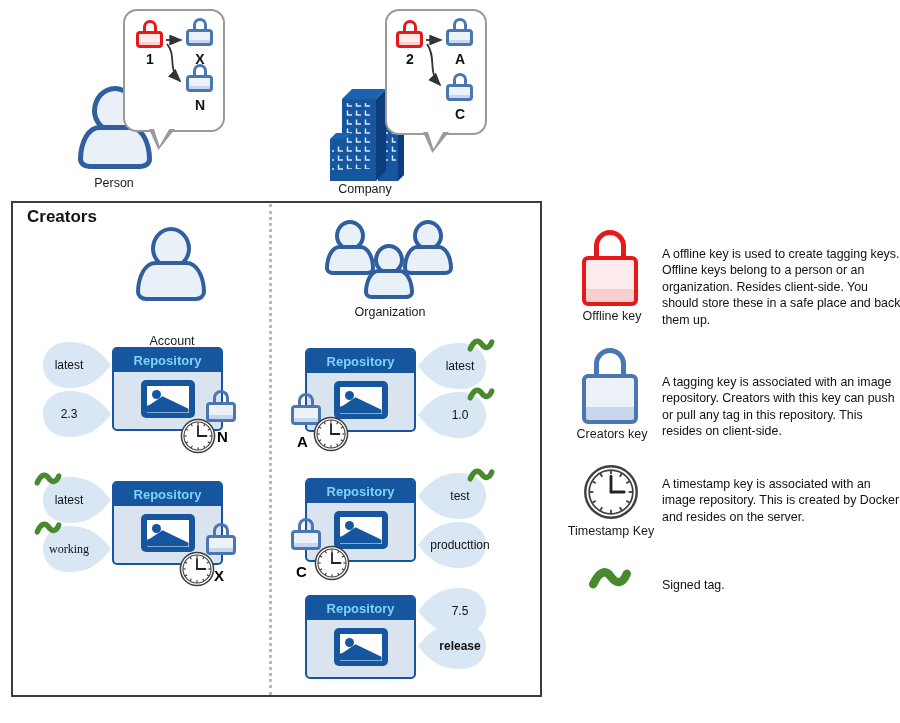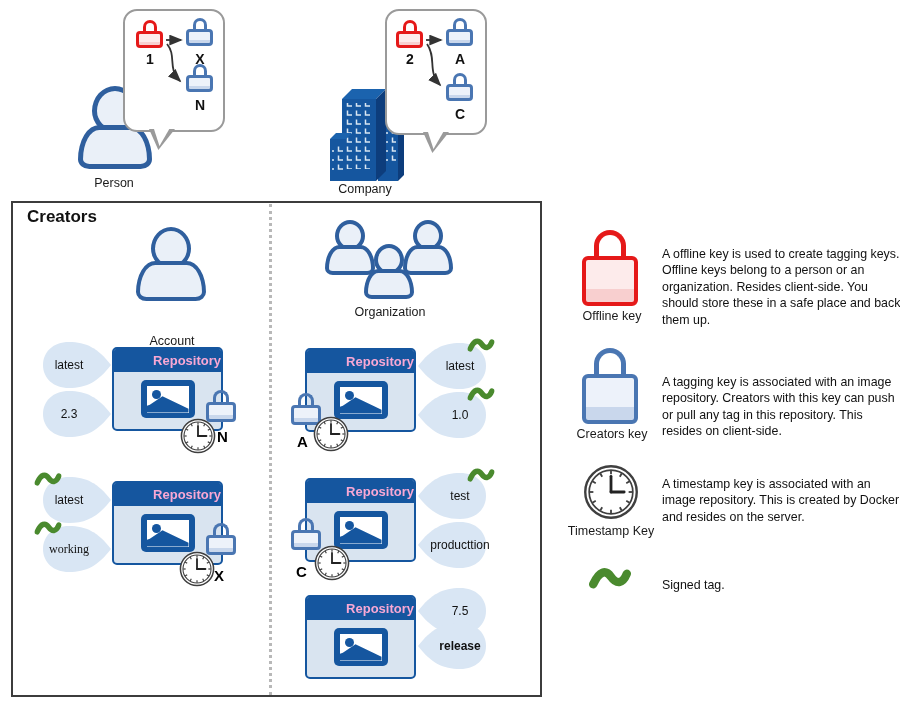--- a/index.html
+++ b/index.html
@@ -33,22 +33,22 @@
   .lock-sm .sh { width:8px;  height:9px;  border-width:3px; }
   .lock-sm .bd { width:21px; height:11px; border-width:3px; }
   .lock-md .sh { width:10px; height:10px; border-width:3px; }
   .lock-md .bd { width:24px; height:14px; border-width:3px; }
   .lock-lg .sh { width:22px; height:22px; border-width:5px; border-radius:16px 16px 0 0; }
   .lock-lg .bd { width:48px; height:42px; border-width:4px; border-radius:6px; }
 
   
   .repo { position:absolute; width:111px; height:84px; box-sizing:border-box;
           background:#d9e4f0; border:2px solid #15569f; border-radius:5px; }
-  .repo-header { height:23px; line-height:23px; background:#15569f; color:#f9a8d4;
-                 font-weight:bold; font-size:13px; text-align:right; border-radius:2px 2px 0 0; }
+  .repo-header { height:23px; line-height:23px; background:#15569f; color:#7dd3fc;
+                 font-weight:bold; font-size:13px; text-align:center; border-radius:2px 2px 0 0; }
   .repo-img { width:54px; height:38px; margin:8px auto 0; background:#15569f; border-radius:5px;
               display:flex; align-items:center; justify-content:center; }
   .repo-img-inner { width:42px; height:27px; background:#fff; position:relative; overflow:hidden; }
   .repo-img-inner::before { content:''; position:absolute; left:5px; top:4px; width:9px; height:9px;
                             border-radius:50%; background:#15569f; }
   .repo-img-inner::after { content:''; position:absolute; left:0; bottom:0; width:100%; height:17px;
                            background:#15569f;
                            clip-path:polygon(0 100%,0 62%,8% 55%,38% 5%,100% 78%,100% 100%); }
 
   

